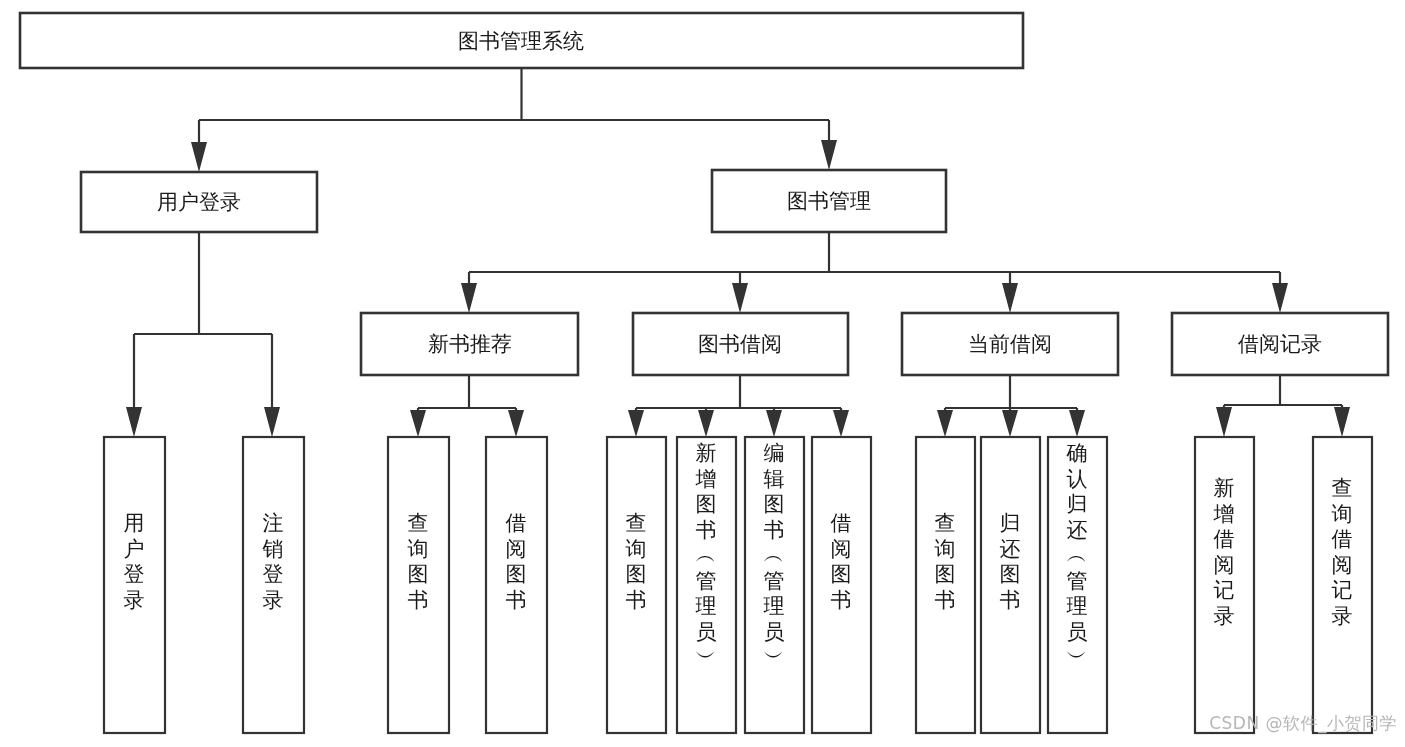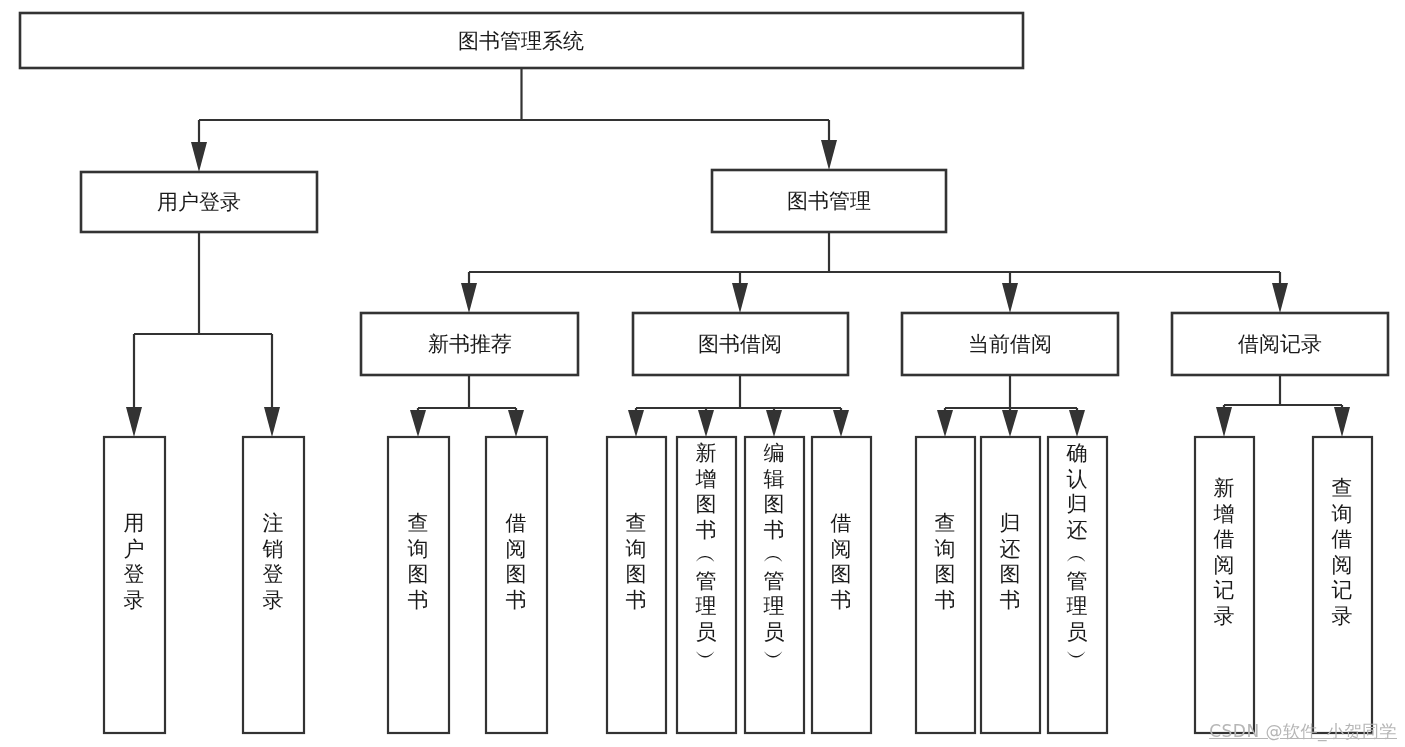--- a/index.html
+++ b/index.html
@@ -53,28 +53,27 @@
   }
   .vert-text {
     fill: #1a1a1a;
     font-family: "DejaVu Sans", "Liberation Sans", sans-serif;
     font-size: 21px;
     text-anchor: middle;
   }
   .watermark {
     position: absolute;
     right: 8px;
-    bottom: 4px;
+    bottom: 12px;
     font-family: "DejaVu Sans", "Liberation Sans", sans-serif;
     font-size: 17px;
     color: #b6b6b6;
     white-space: nowrap;
     letter-spacing: 0.5px;
     user-select: none;
-    text-decoration: underline;
   }
 </style>
 </head>
 <body>
 
 <div id="diagram-root">
   <svg class="flow" viewBox="0 0 1405 747" xmlns="http://www.w3.org/2000/svg">
 
     <g>
 

